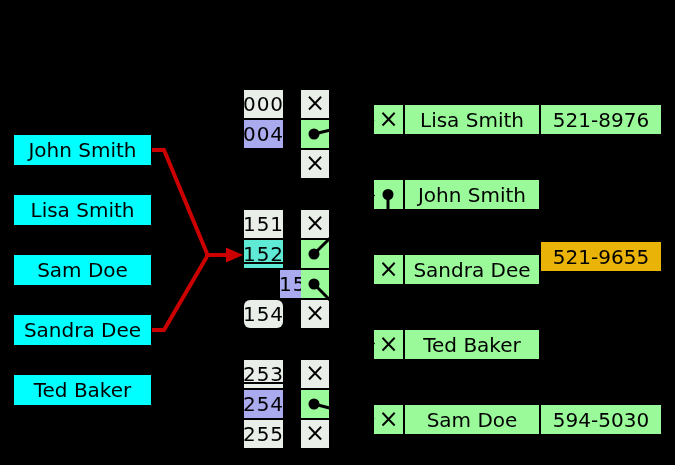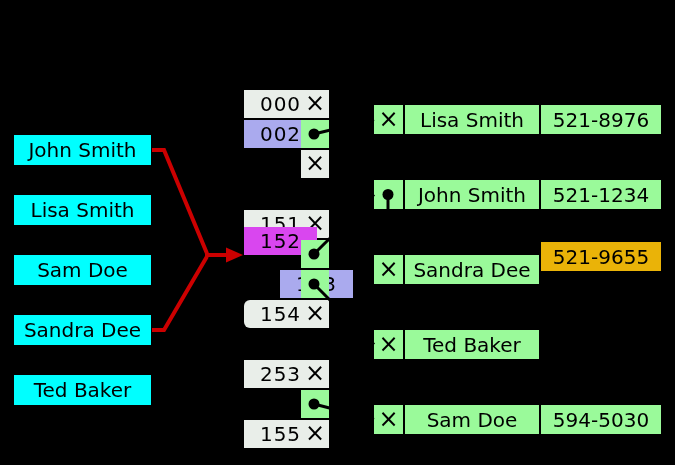--- a/index.html
+++ b/index.html
@@ -1,21 +1,21 @@
 <!DOCTYPE html>
 <html><head>
 <meta charset="utf-8">
 <style>
   html,body{margin:0;padding:0;background:#000;}
   .stage{position:relative;width:675px;height:465px;background:#000;overflow:hidden;
          font-family:"DejaVu Sans",sans-serif;color:#000;}
   .box{position:absolute;display:flex;align-items:center;justify-content:center;
        font-size:20px;line-height:1;color:#000;white-space:nowrap;}
   .key{left:14px;width:137px;height:30px;}
-  .idx{left:244px;width:73px;height:28px;letter-spacing:1px;}
+  .idx{left:244px;width:39px;height:28px;letter-spacing:1px;}
   .ptr{left:301px;width:28px;height:28px;}
   .eptr{left:374px;width:29px;height:29px;}
   .ename{left:405px;width:134px;height:29px;}
   .ephone{left:541px;width:120px;height:29px;}
   .xglyph{font-size:24px;line-height:1;transform:translateY(-1px);}
   svg.overlay{position:absolute;left:0;top:0;width:675px;height:465px;z-index:5;pointer-events:none;}
 </style>
 </head>
 <body>
 
@@ -25,64 +25,64 @@
   <div class="box key" style="top: 195px; background: rgb(0, 255, 255);">Lisa Smith</div>
   <div class="box key" style="top: 255px; background: rgb(0, 255, 255);">Sam Doe</div>
   <div class="box key" style="top: 315px; background: rgb(0, 255, 255);">Sandra Dee</div>
   <div class="box key" style="top: 375px; background: rgb(0, 255, 255);">Ted Baker</div>
 
   <div class="box idx" style="top: 90px; background: rgb(233, 238, 233);">000</div>
   <div class="box ptr" style="top: 90px; background: rgb(233, 238, 233);">
       <span class="xglyph">×</span>
     </div>
 
-  <div class="box idx" style="top: 120px; background: rgb(170, 170, 238);">002</div>
+  <div class="box idx" style="top: 120px; background: rgb(170, 170, 238);">004</div>
   <div class="box ptr" style="top: 120px; background: rgb(154, 250, 154);"></div>
 
   <div class="box ptr" style="top: 150px; background: rgb(233, 238, 233);">
       <span class="xglyph">×</span>
     </div>
 
   <div class="box idx" style="top: 210px; background: rgb(233, 238, 233);">151</div>
   <div class="box ptr" style="top: 210px; background: rgb(233, 238, 233);">
       <span class="xglyph">×</span>
     </div>
 
-  <div class="box idx" style="top: 227px; background: #d946ef;">152</div>
+  <div class="box idx" style="top: 240px; background: #5eead4; text-decoration: underline;">152</div>
   <div class="box ptr" style="top: 240px; background: rgb(154, 250, 154);"></div>
 
   <div class="box idx" style="top: 270px; background: rgb(170, 170, 238); margin-left: 36px;">153</div>
   <div class="box ptr" style="top: 270px; background: rgb(154, 250, 154);"></div>
 
   <div class="box idx" style="top: 300px; background: rgb(233, 238, 233); border-radius: 6px;">154</div>
   <div class="box ptr" style="top: 300px; background: rgb(233, 238, 233);">
       <span class="xglyph">×</span>
     </div>
 
-  <div class="box idx" style="top: 360px; background: rgb(233, 238, 233);">253</div>
+  <div class="box idx" style="top: 360px; background: rgb(233, 238, 233); text-decoration: underline;">253</div>
   <div class="box ptr" style="top: 360px; background: rgb(233, 238, 233);">
       <span class="xglyph">×</span>
     </div>
 
+  <div class="box idx" style="top: 390px; background: rgb(170, 170, 238);">254</div>
   <div class="box ptr" style="top: 390px; background: rgb(154, 250, 154);"></div>
 
-  <div class="box idx" style="top: 420px; background: rgb(233, 238, 233);">155</div>
+  <div class="box idx" style="top: 420px; background: rgb(233, 238, 233);">255</div>
   <div class="box ptr" style="top: 420px; background: rgb(233, 238, 233);">
       <span class="xglyph">×</span>
     </div>
 
   <div class="box eptr" style="top: 105px; background: rgb(154, 250, 154);">
       <span class="xglyph">×</span>
     </div>
   <div class="box ename" style="top: 105px; background: rgb(154, 250, 154);">Lisa Smith</div>
   <div class="box ephone" style="top: 105px; background: rgb(154, 250, 154);">521-8976</div>
 
   <div class="box eptr" style="top: 180px; background: rgb(154, 250, 154);"></div>
   <div class="box ename" style="top: 180px; background: rgb(154, 250, 154);">John Smith</div>
-  <div class="box ephone" style="top: 180px; background: rgb(154, 250, 154);">521-1234</div>
 
   <div class="box eptr" style="top: 255px; background: rgb(154, 250, 154);">
       <span class="xglyph">×</span>
     </div>
   <div class="box ename" style="top: 255px; background: rgb(154, 250, 154);">Sandra Dee</div>
   <div class="box ephone" style="top: 242px; background: #eab308;">521-9655</div>
 
   <div class="box eptr" style="top: 330px; background: rgb(154, 250, 154);">
       <span class="xglyph">×</span>
     </div>

